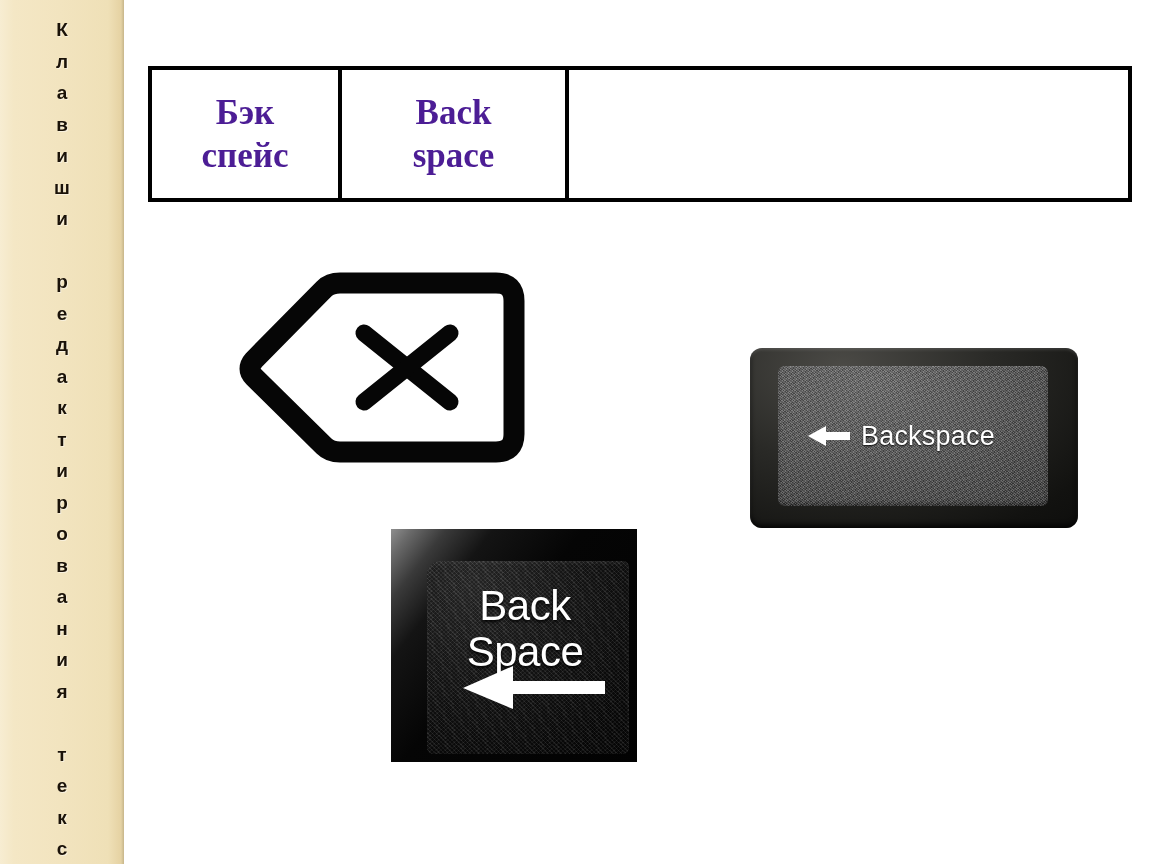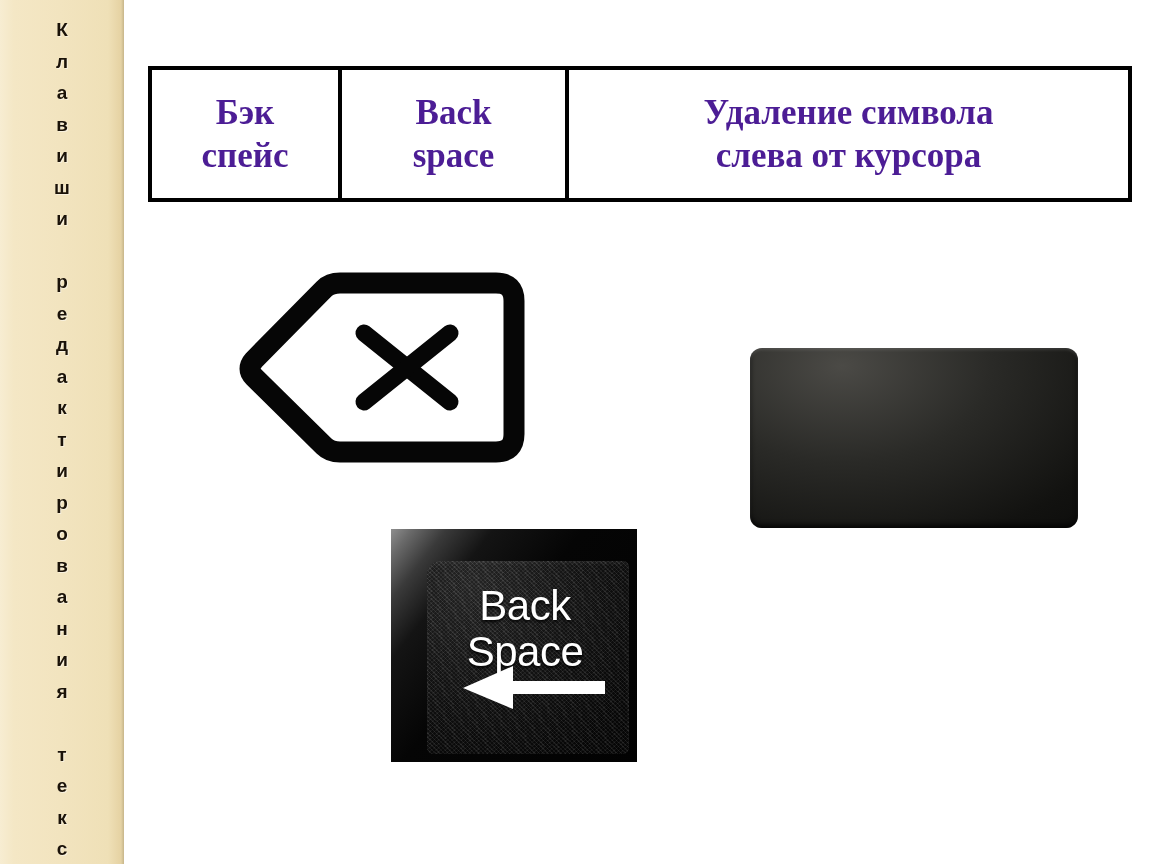--- a/index.html
+++ b/index.html
@@ -280,39 +280,44 @@
     <div class="cell c1">
       <span class="cell-text">Бэк
 спейс</span>
     </div>
 
     <div class="cell c2">
       <span class="cell-text">Back
 space</span>
     </div>
 
-    <div class="cell c3">
-      <span class="cell-text">Удаление символа
-слева от курсора</span>
-    </div>
 
   </div>
 
   <div class="bs-glyph">
     <svg viewBox="0 0 290 205" width="290" height="205" xmlns="http://www.w3.org/2000/svg">
 
       <path d="M 102 18 L 258 18 Q 276 18 276 36 L 276 169 Q 276 187 258 187 L 102 187 Q 92 187 86 181 L 16 112 Q 8 104 16 95 L 86 24 Q 92 18 102 18 Z" fill="none" stroke="#060606" stroke-width="21" stroke-linejoin="round" stroke-linecap="round"></path>
 
       <line x1="126" y1="68" x2="212" y2="137" stroke="#060606" stroke-width="17" stroke-linecap="round"></line>
       <line x1="212" y1="68" x2="126" y2="137" stroke="#060606" stroke-width="17" stroke-linecap="round"></line>
     </svg>
   </div>
 
   <div class="photo-key" id="key-wide">
     <div class="bezel"></div>
+    <div class="cap">
+      <div class="grain"></div>
+      <div class="legend">
+        <svg class="arrow-wide" width="46" height="26" viewBox="0 0 46 26" xmlns="http://www.w3.org/2000/svg">
+          <path d="M 2 13 L 20 3 L 20 9 L 44 9 L 44 17 L 20 17 L 20 23 Z" fill="#ffffff"></path>
+        </svg>
+        <span>Backspace</span>
+      </div>
+    </div>
   </div>
 
   <div class="photo-key" id="key-square">
     <div class="bezel"></div>
     <div class="cap">
       <div class="grain"></div>
       <div class="legend">Back
 Space</div>
       <div class="arrow-box">
         <svg width="150" height="48" viewBox="0 0 150 48" xmlns="http://www.w3.org/2000/svg">

